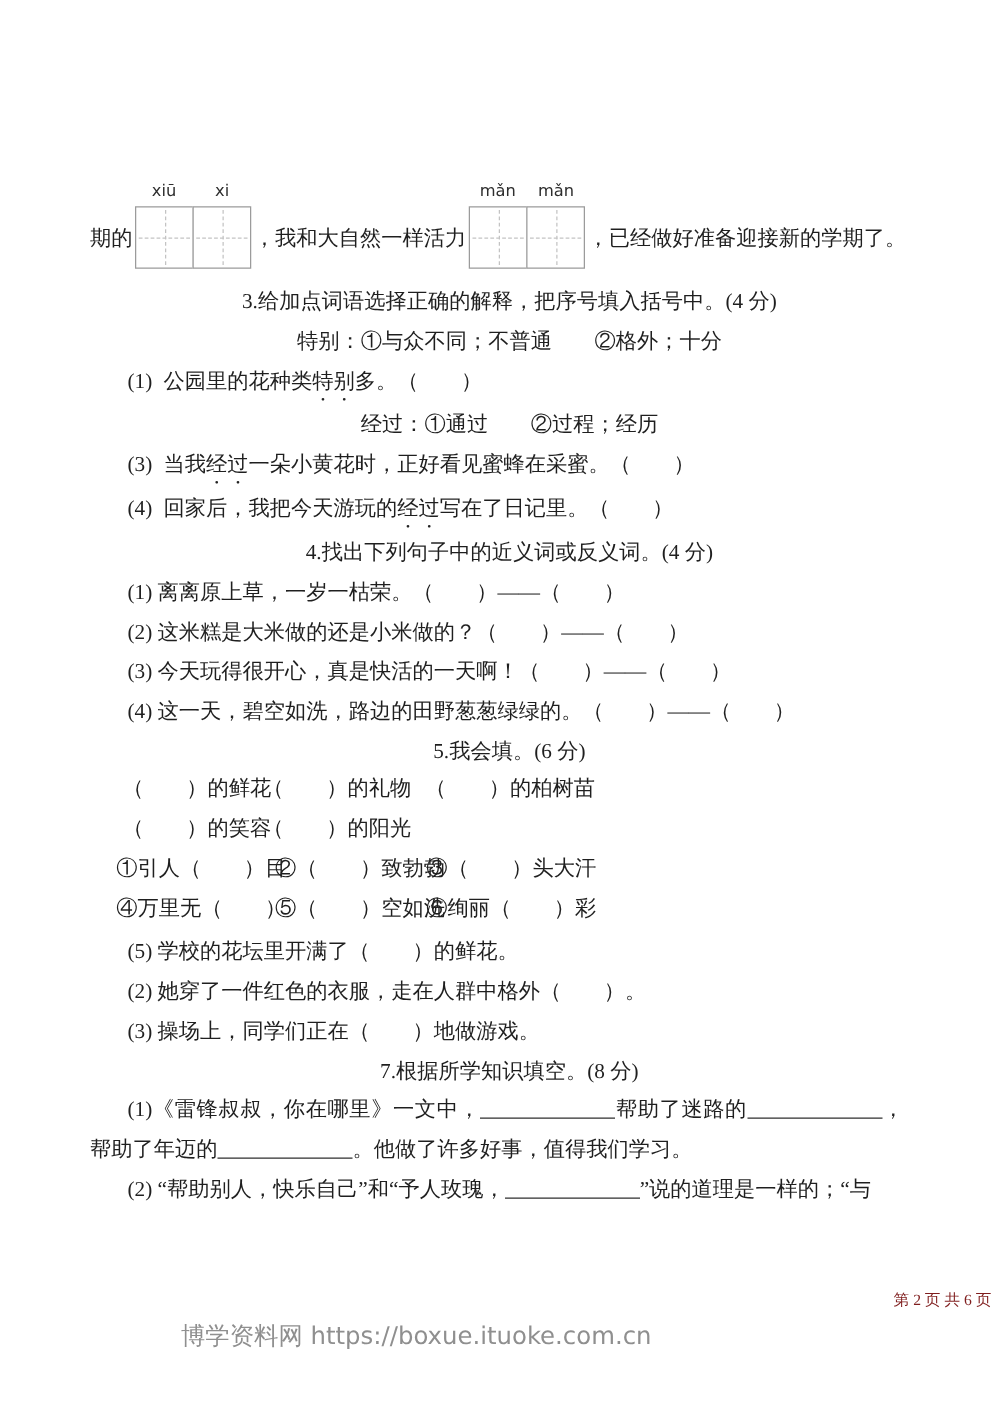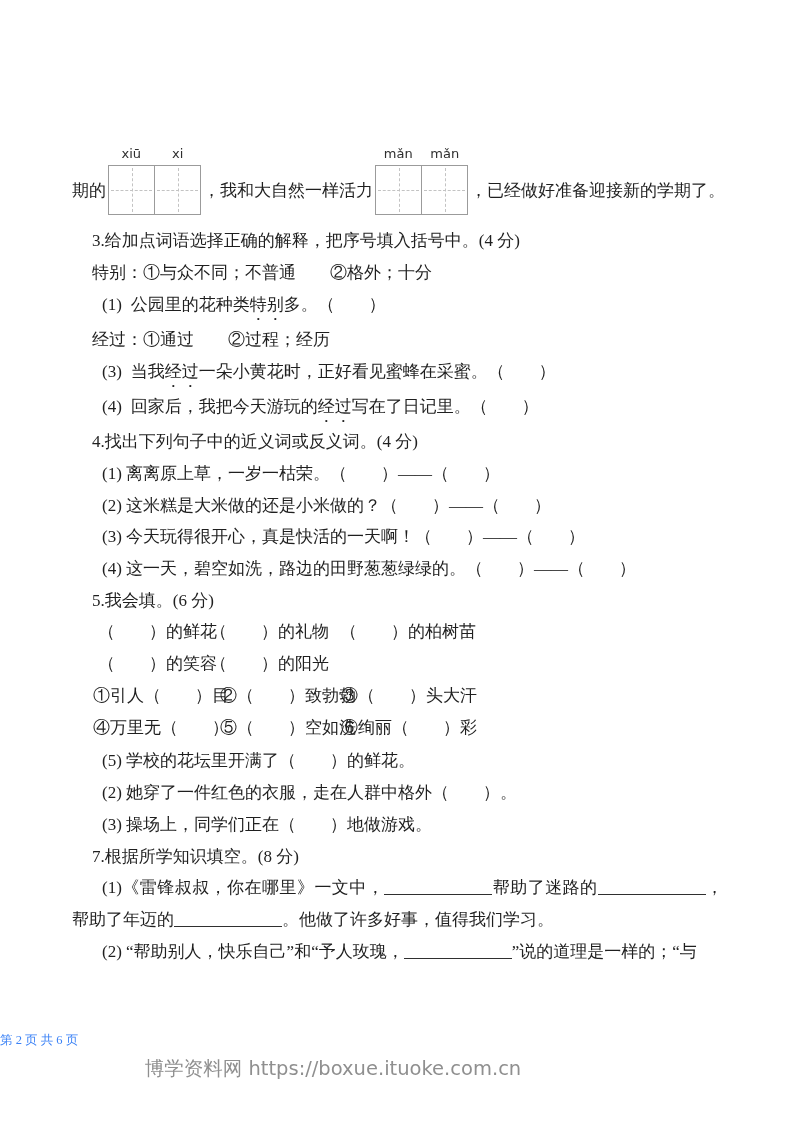--- a/index.html
+++ b/index.html
@@ -24,21 +24,21 @@
   .tzg .pinyin span { flex:1; text-align:center; }
   .cells { display:inline-flex; }
   .cell { width:47px; height:50px; border:1px solid #9b9b9b; position:relative; background:#fff; box-sizing:border-box; }
   .cell + .cell { margin-left:-1px; }
   .cell::before { content:""; position:absolute; left:50%; top:2px; bottom:2px; border-left:1px dashed #c3c3c3; }
   .cell::after  { content:""; position:absolute; top:50%; left:2px; right:2px; border-top:1px dashed #c3c3c3; }
 
   
   .lines { margin-top:10px; font-size:17px; }
   .line { margin:0; line-height:31.9px; white-space:nowrap; }
-  .t { padding-left:20px; }   
+  .t { padding-left:20px;text-align:center; }   
   .s { padding-left:30px; }   
   .num { margin-right:9px; }
 
   
   .emph {
     -webkit-text-emphasis:filled dot #222;
     -webkit-text-emphasis-position:under;
     text-emphasis:filled dot #222;
     text-emphasis-position:under left;
   }
@@ -54,21 +54,21 @@
   .para { margin:0; line-height:31.9px; text-align:justify; text-indent:30px; white-space:normal; }
   .para2 { white-space:nowrap; text-align:left; }
   .blank {
     display:inline-block; width:108px; height:2px;
     border-bottom:1px solid #2f2f2f; vertical-align:-2px;
   }
 
   
   .footer-page {
     position:absolute; left:0; width:793px; top:1032px;
-    text-align:left; font-size:12.5px; color:#3b82f6;
+    text-align:right; font-size:12.5px; color:#7f1d1d;
   }
   .footer-site {
     position:absolute; left:0; width:666px; top:1055px;
     text-align:center; font-size:19.5px; color:#8f8f8f;
     font-family:"DejaVu Sans","Liberation Sans",sans-serif;
   }
 </style>
 </head>
 <body>
 

